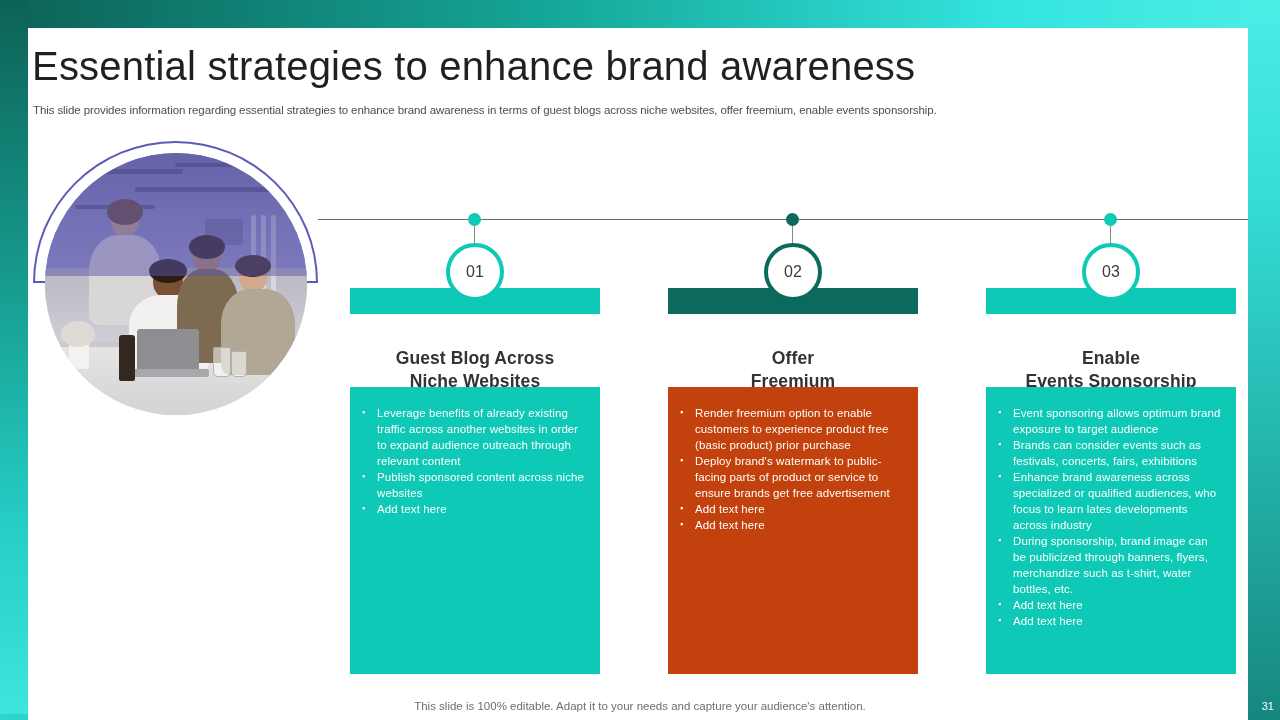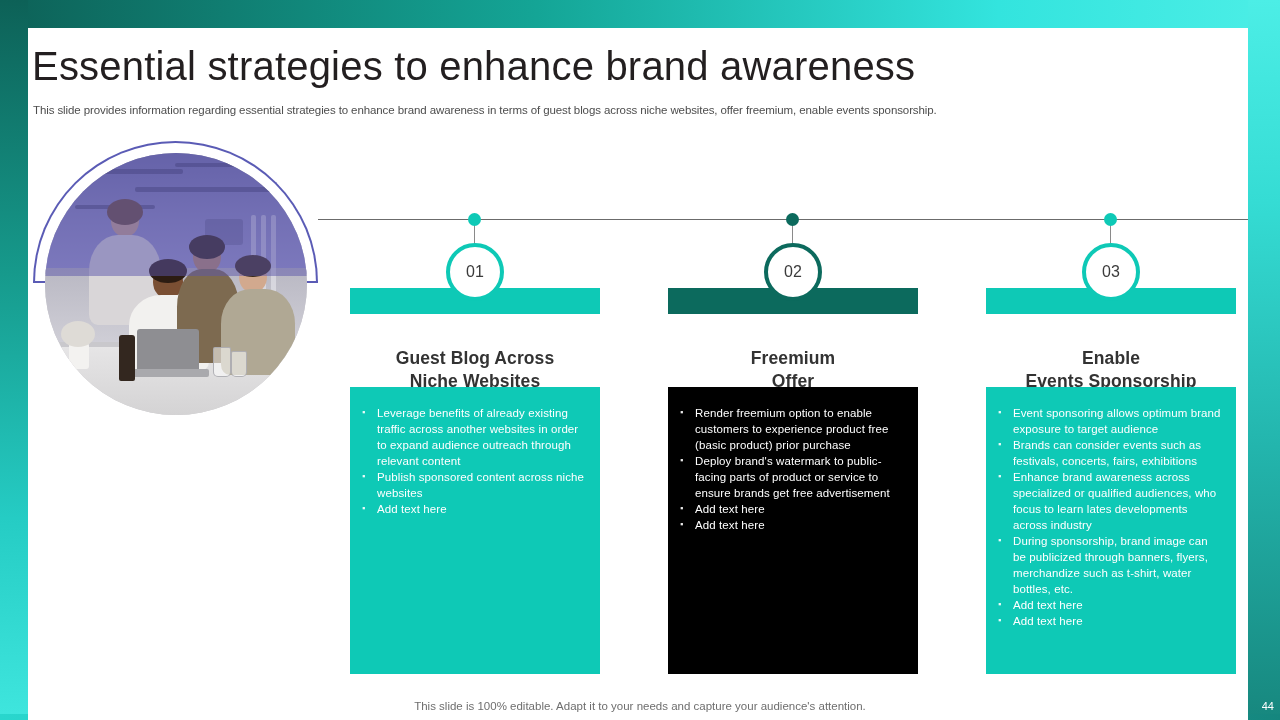--- a/index.html
+++ b/index.html
@@ -318,24 +318,24 @@
       </ul>
     </div>
   </div>
 
   <div class="col" style="left:668px;">
     <div class="head-bar" style="background:#0c6a5d;"></div>
     <div class="num-circle" style="border:4px solid #0c6a5d;">
       <span>02</span>
     </div>
     <div class="col-title">
+      <div>Offer</div>
       <div>Freemium</div>
-      <div>Offer</div>
-    </div>
-    <div class="body-box" style="background:#000000;">
+    </div>
+    <div class="body-box" style="background:#c2410c;">
       <ul>
         <li>Render freemium option to enable customers to experience product free (basic product) prior purchase</li>
         <li>Deploy brand's watermark to public-facing parts of product or service to ensure brands get free advertisement</li>
         <li>Add text here</li>
         <li>Add text here</li>
       </ul>
     </div>
   </div>
 
   <div class="col" style="left:986px;">
@@ -353,15 +353,15 @@
         <li>Brands can consider events such as festivals, concerts, fairs, exhibitions</li>
         <li>Enhance brand awareness across specialized or qualified audiences, who focus to learn lates developments  across industry</li>
         <li>During sponsorship, brand image can be publicized through banners, flyers, merchandize such as t-shirt, water bottles, etc.</li>
         <li>Add text here</li>
         <li>Add text here</li>
       </ul>
     </div>
   </div>
 
   <div class="footer-note">This slide is 100% editable. Adapt it to your needs and capture your audience's attention.</div>
-  <div class="page-num">44</div>
+  <div class="page-num">31</div>
 
 </div>
 
 </body></html>

